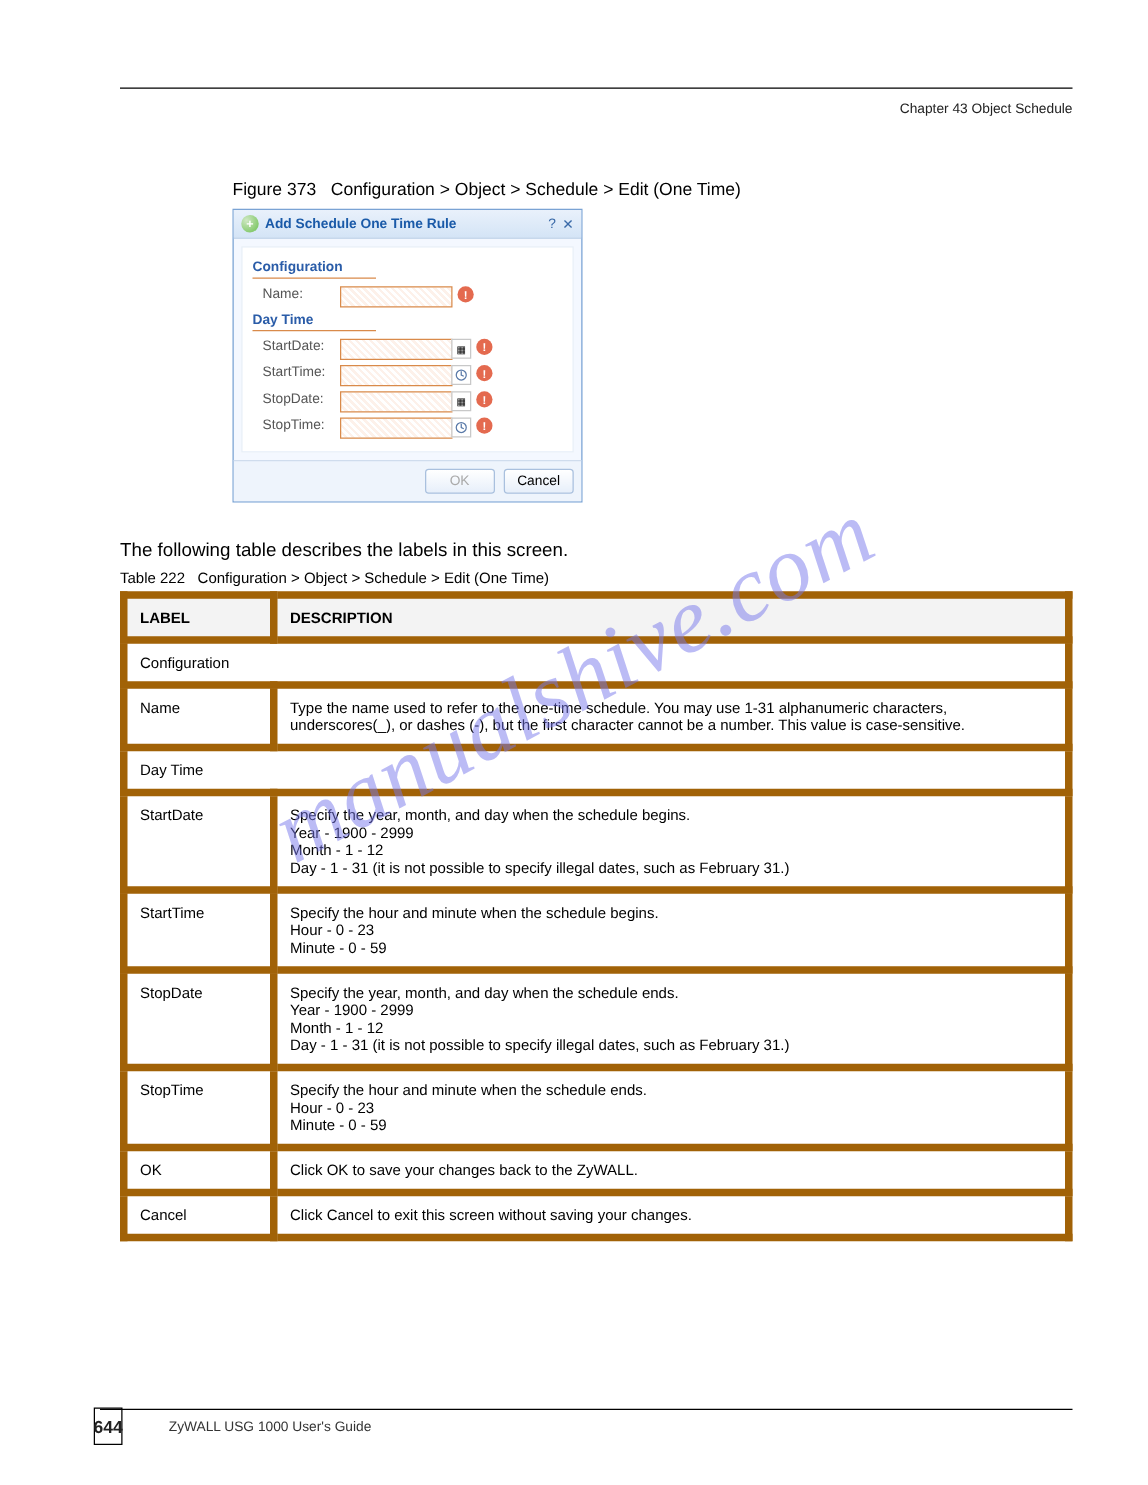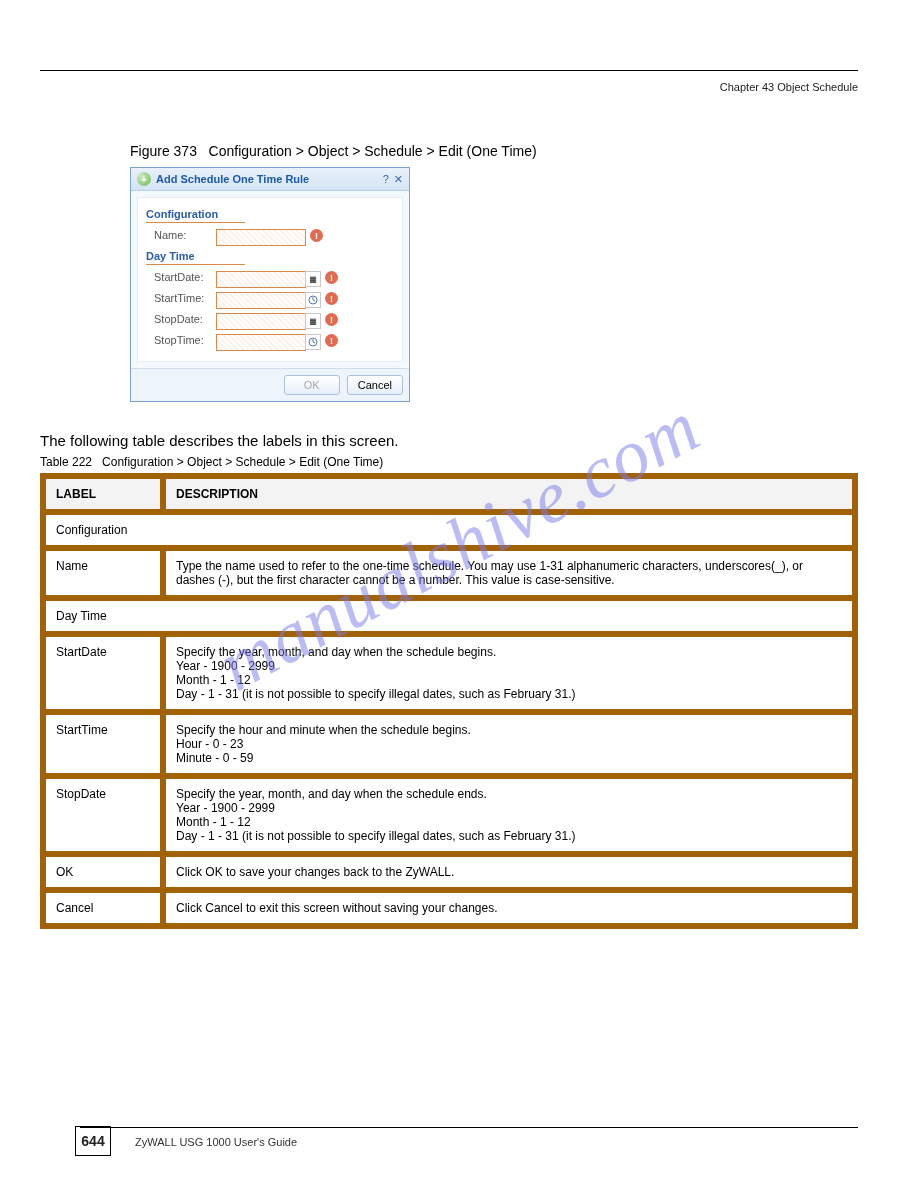--- a/index.html
+++ b/index.html
@@ -1,17 +1,17 @@
 <!DOCTYPE html>
 <html><head>
 <meta charset="utf-8">
 <style>
   * { box-sizing: border-box; margin: 0; padding: 0; }
   body { background: #fff; font-family: Arial, Helvetica, sans-serif; font-size: 12px; color: #000; width: 918px; height: 1188px; position: relative; }
-  .page { padding: 70px 60px 40px 40px; position: relative; height: 100%; }
+  .page { padding: 70px 60px 40px 96px; position: relative; height: 100%; }
   .topline { border-top: 1.5px solid #000; margin-bottom: 10px; }
   .chapter-header { text-align: right; font-size: 11px; color: #222; margin-bottom: 50px; }
   .figure-caption { font-weight: normal; font-size: 14px; margin-left: 90px; margin-bottom: 8px; color: #000; }
   .dialog-wrap { margin-left: 90px; margin-bottom: 30px; }
   .dialog { width: 280px; border: 1px solid #7aa3d4; background: #f4f8ff; font-size: 11px; color: #000; }
   .dialog-title { background: linear-gradient(#e9f1fb,#d4e4f6); border-bottom:1px solid #b8cde6; padding:4px 6px; display:flex; align-items:center; gap:5px; }
   .dialog-title .ticon { width:14px; height:14px; border-radius:50%; background:radial-gradient(circle at 30% 30%,#cfe8c3,#6bbf4f); display:flex; align-items:center; justify-content:center; font-size:10px; color:#fff; font-weight:bold;}
   .dialog-title .ttext { color:#1a5aa8; font-weight:bold; flex:1; }
   .dialog-title .thelp, .dialog-title .tclose { color:#3a6aa8; font-size:11px; cursor:pointer; }
   .dialog-body { background:#fff; margin:6px; padding:6px 8px; border:1px solid #e6eef8;}
@@ -27,21 +27,21 @@
   .dialog-footer { background:#eef4fc; border-top:1px solid #cfdced; padding:6px; text-align:right;}
   .dbtn { display:inline-block; min-width:56px; padding:3px 10px; border:1px solid #a9c0de; background:linear-gradient(#fff,#e7effa); border-radius:3px; text-align:center; margin-left:4px; font-size:11px;}
   .dbtn.disabled { color:#aaa; }
   .table-intro { font-size:15px; margin-bottom:6px; }
   .table-caption { font-size:12px; margin-left:0; margin-bottom:4px; }
   table.desc { width:100%; border-collapse:collapse; font-size:12px; }
   table.desc th, table.desc td { border:6px solid #a16207; padding:8px 10px; vertical-align:top; text-align:left;}
   table.desc th { background:#f3f3f3; font-weight:bold; }
   table.desc .grouprow td { background:#fff; font-weight:normal; }
   .bottomline { border-top:1.5px solid #000; position:absolute; left:80px; right:60px; bottom:60px;}
-  .page-number-box { position:absolute; left:75px; bottom:32px; width:36px; height:30px; border:1.5px solid #000; display:flex; align-items:center; justify-content:center; font-weight:bold; font-size:14px; color:#222;}
+  .page-number-box { position:absolute; left:75px; bottom:32px; width:23px; height:30px; border:1.5px solid #000; display:flex; align-items:center; justify-content:center; font-weight:bold; font-size:14px; color:#222;}
   .footer-text { position:absolute; left:135px; bottom:40px; font-size:11px; color:#333;}
   .watermark { position:absolute; left:50%; top:46%; transform:translate(-50%,-50%) rotate(-28deg); font-size:74px; color:rgba(120,120,235,0.5); font-style:italic; font-family: Georgia, 'Times New Roman', serif; pointer-events:none; user-select:none; white-space:nowrap; letter-spacing:1px;}
 </style>
 </head>
 <body>
 
 <div class="page">
   <div class="topline"></div>
   <div class="chapter-header">
     <span>Chapter 43 Object</span>
@@ -143,20 +143,24 @@
         </tr>
         <tr>
           <td>StartTime</td>
           <td>Specify the hour and minute when the schedule begins.<br>Hour - 0 - 23<br>Minute - 0 - 59</td>
         </tr>
         <tr>
           <td>StopDate</td>
           <td>Specify the year, month, and day when the schedule ends.<br>Year - 1900 - 2999<br>Month - 1 - 12<br>Day - 1 - 31 (it is not possible to specify illegal dates, such as February 31.)</td>
         </tr>
         <tr>
+          <td>StopTime</td>
+          <td>Specify the hour and minute when the schedule ends.<br>Hour - 0 - 23<br>Minute - 0 - 59</td>
+        </tr>
+        <tr>
           <td>OK</td>
           <td>Click OK to save your changes back to the ZyWALL.</td>
         </tr>
         <tr>
           <td>Cancel</td>
           <td>Click Cancel to exit this screen without saving your changes.</td>
         </tr>
       </tbody>
   </table>
 

